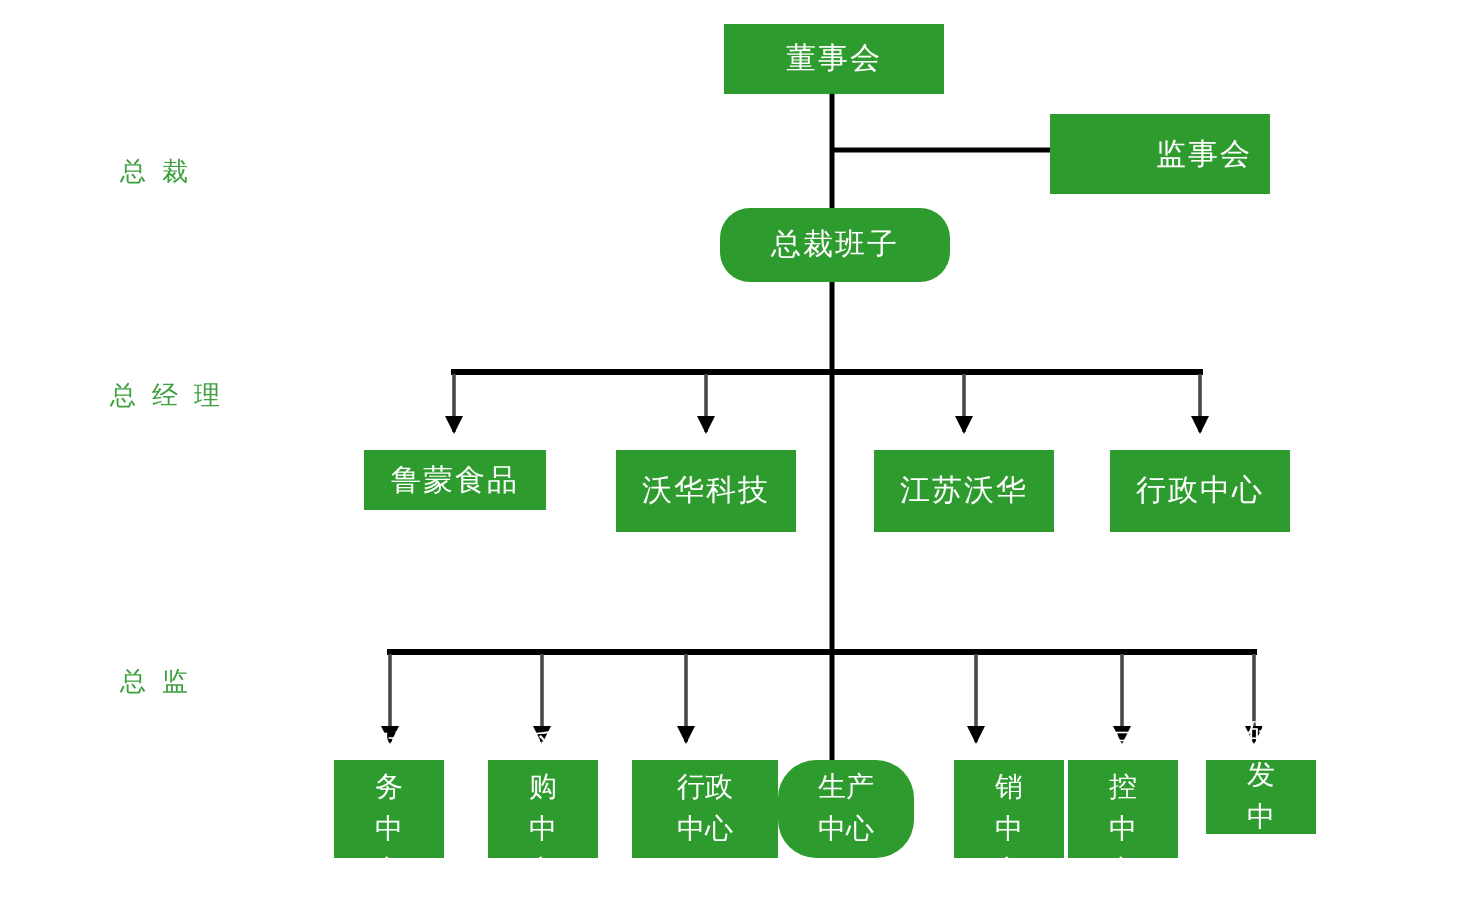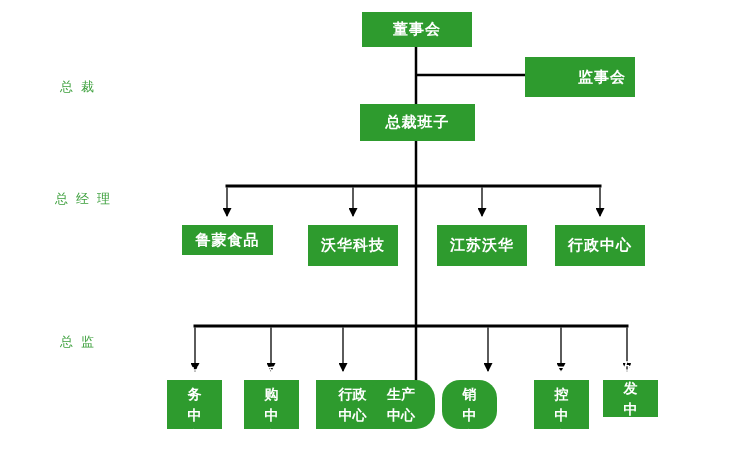--- a/index.html
+++ b/index.html
@@ -35,21 +35,21 @@
     stroke-width: 1.8;
   }
   .node {
     position: absolute;
     background: #2e9b2e;
     color: #ffffff;
     display: flex;
     align-items: center;
     justify-content: center;
     text-align: center;
-    font-weight: bold;
+    font-weight: normal;
     font-size: 15px;
     letter-spacing: 1px;
     box-sizing: border-box;
   }
   .node.small {
     font-size: 14px;
     line-height: 21px;
     letter-spacing: 0;
     padding: 0 20px;
     word-break: break-all;
@@ -96,28 +96,28 @@
     <line class="arrow-shaft" x1="561" y1="327" x2="561" y2="371" marker-end="url(#ah)"></line>
     <line class="arrow-shaft" x1="627" y1="327" x2="627" y2="371" marker-end="url(#ah)"></line>
   </svg>
 
   <div class="row-label" style="left:60px; top:77px;">总裁</div>
   <div class="row-label" style="left:55px; top:189px;">总经理</div>
   <div class="row-label" style="left:60px; top:332px;">总监</div>
 
   <div class="node" style="left:362px; top:12px; width:110px; height:35px;">董事会</div>
   <div class="node" style="left:525px; top:57px; width:110px; height:40px;padding-left:44px;">监事会</div>
-  <div class="node" style="left:360px; top:104px; width:115px; height:37px;">总裁班子</div>
+  <div class="node" style="left:360px; top:104px; width:115px; height:37px;border-radius:15px;">总裁班子</div>
 
   <div class="node" style="left:182px; top:225px; width:91px; height:30px;">鲁蒙食品</div>
   <div class="node" style="left:308px; top:225px; width:90px; height:41px;">沃华科技</div>
   <div class="node" style="left:437px; top:225px; width:90px; height:41px;">江苏沃华</div>
   <div class="node" style="left:555px; top:225px; width:90px; height:41px;">行政中心</div>
 
   <div class="node small" style="left:167px; top:380px; width:55px; height:49px;">财务中心</div>
   <div class="node small" style="left:244px; top:380px; width:55px; height:49px;">采购中心</div>
   <div class="node small" style="left:316px; top:380px; width:73px; height:49px;">行政中心</div>
-  <div class="node small" style="left:367px; top:380px; width:68px; height:49px;border-radius:19px;">生产中心</div>
-  <div class="node small" style="left:442px; top:380px; width:55px; height:49px;border-radius:18px;">营销中心</div>
+  <div class="node small" style="left:389px; top:380px; width:68px; height:49px;border-radius:19px;">生产中心</div>
+  <div class="node small" style="left:477px; top:380px; width:55px; height:49px;">营销中心</div>
   <div class="node small" style="left:534px; top:380px; width:55px; height:49px;">品控中心</div>
   <div class="node small" style="left:603px; top:380px; width:55px; height:37px;">研发中心</div>
 
 </div>
 
 </body></html>

